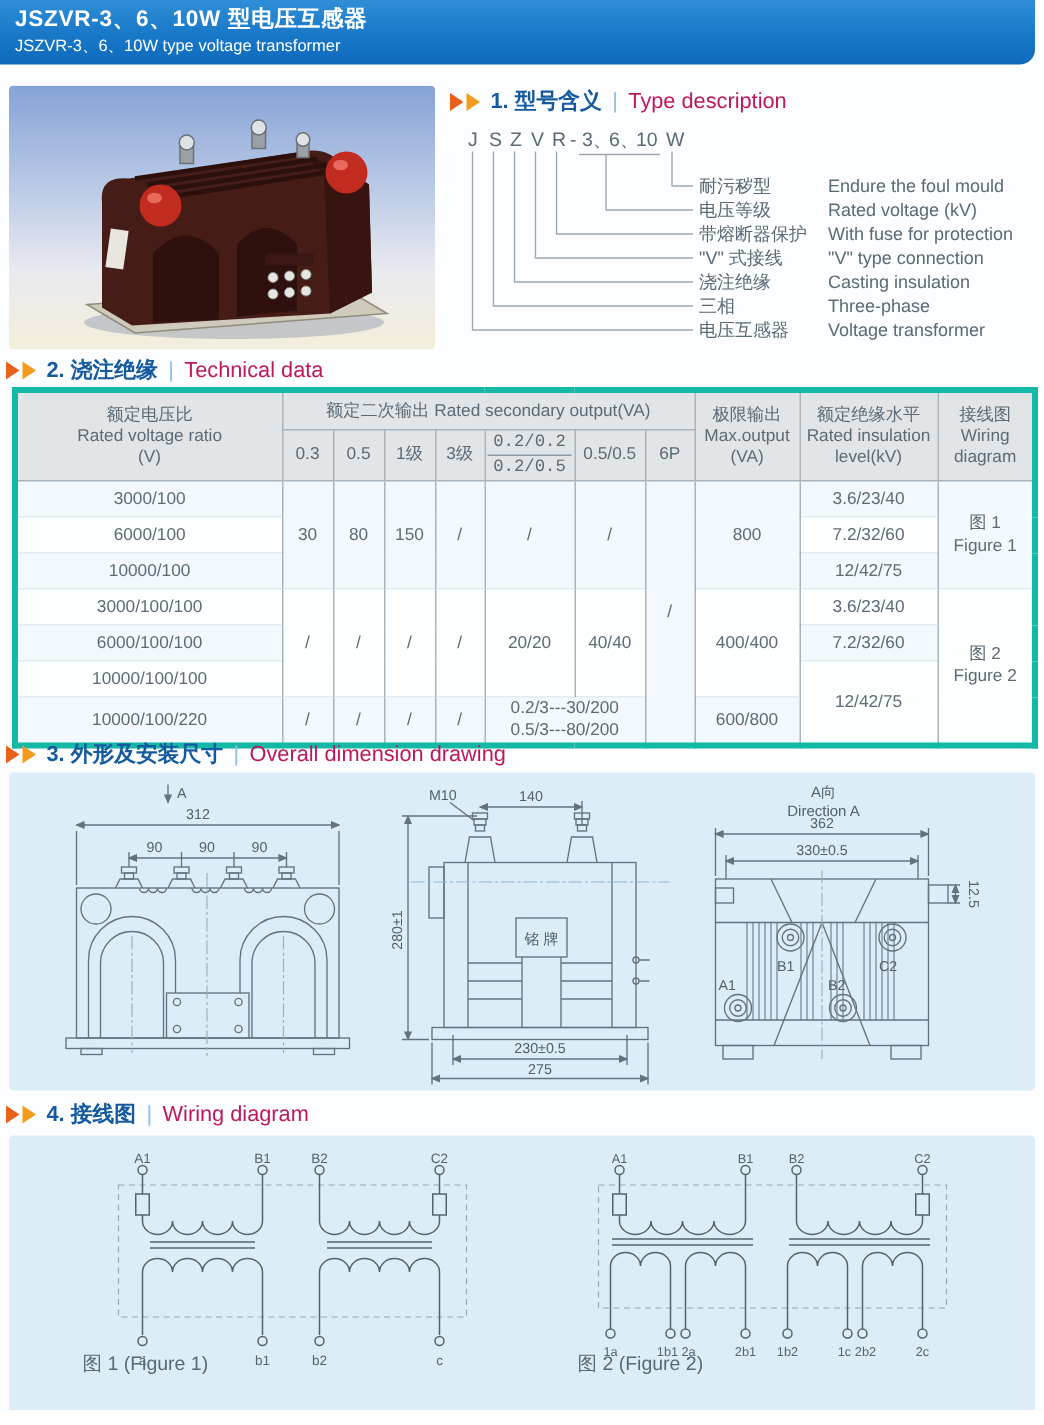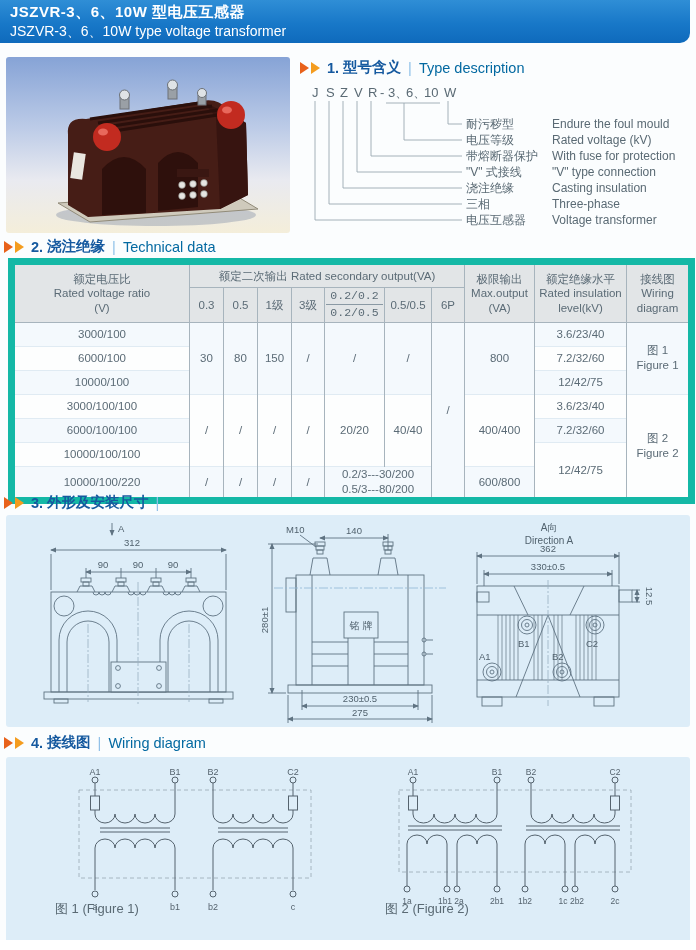--- a/index.html
+++ b/index.html
@@ -5,39 +5,39 @@
   html,body{margin:0;padding:0;background:#ffffff;}
   .page{position:relative;width:696px;height:940px;background:#fbfdfe;
         font-family:"Liberation Sans","DejaVu Sans",sans-serif;overflow:hidden;}
   .abs{position:absolute;}
 
   
   .header-bar{left:0;top:0;width:690px;height:43px;box-sizing:border-box;
     background:linear-gradient(180deg,#2f8ed6 0%,#1878c8 55%,#0e6abc 100%);
     border-radius:0 0 10px 0;color:#fff;padding:3px 0 0 10px;}
   .h-zh{font-size:15px;font-weight:bold;letter-spacing:.5px;}
-  .h-en{font-size:14px;margin-top:1px;}
+  .h-en{font-size:11px;margin-top:1px;}
 
   
   .sec-title{display:flex;align-items:center;font-size:14.5px;white-space:nowrap;}
   .tri{width:0;height:0;border-top:6px solid transparent;border-bottom:6px solid transparent;
        border-left:9px solid #e8611a;margin-right:2px;}
   .tri.t2{border-left-color:#f49c1f;margin-right:7px;}
   .sec-no{color:#15599f;font-weight:bold;margin-right:4px;}
   .sec-zh{color:#15599f;font-weight:bold;text-align:right;}
   .sec-sep{color:#8fc0e8;margin:0 7px;}
-  .sec-en{color:#0369a1;}
+  .sec-en{color:#be185d;}
 
   
   .photo-panel{left:6px;top:57px;width:284px;height:176px;border-radius:3px;overflow:hidden;}
 
   
   .tbl-wrap{left:8px;top:258px;width:680px;}
   table.tech{border-collapse:collapse;table-layout:fixed;width:680px;
-    font-size:11.5px;color:#5b6b76;background:#fdfefe;border:7px solid #14b8a6;}
+    font-size:11.5px;color:#5b6b76;background:#fdfefe;border:4px solid #14b8a6;}
   table.tech th{background:#e2e5e7;font-weight:normal;border:1px solid #a7b4bd;
     padding:1px 0;line-height:1.25;}
   table.tech td{border-left:1px solid #a7b4bd;border-right:1px solid #a7b4bd;
     border-top:1px solid #e0ebf3;text-align:center;padding:0;}
   table.tech tbody tr{height:24px;padding-left:20px;}
   table.tech tbody tr:nth-child(odd){background:#f4f9fd;}
   .frac{display:inline-block;text-align:center;font-family:Liberation Mono, monospace;}
   .frac .ft{border-bottom:1px solid #8a99a4;padding:0 4px 1px;}
   .frac .fb{padding-top:1px;}
   .two-line{line-height:1.3;}
@@ -298,20 +298,21 @@
       </tbody>
     </table>
   </div>
 
   <div class="abs sec-title" style="left:4px;top:493px;">
     <span class="tri"></span>
     <span class="tri t2"></span>
     <span class="sec-no">3.</span>
     <span class="sec-zh">外形及安装尺寸</span>
     <span class="sec-sep">|</span>
+    <span class="sec-en">Overall dimension drawing</span>
   </div>
 
   <div class="abs panel draw-panel"></div>
 
   <svg class="abs" style="left:26px;top:520px;" width="230" height="205" viewBox="0 0 230 205">
     <g stroke="#5f7382" stroke-width="0.9" fill="none">
       <line x1="86" y1="3" x2="86" y2="15" marker-end="url(#aE)"></line>
       <line x1="25" y1="30" x2="200" y2="30" marker-start="url(#aS)" marker-end="url(#aE)"></line>
       <line x1="25" y1="34" x2="25" y2="70"></line>
         <line x1="200" y1="34" x2="200" y2="70"></line>

